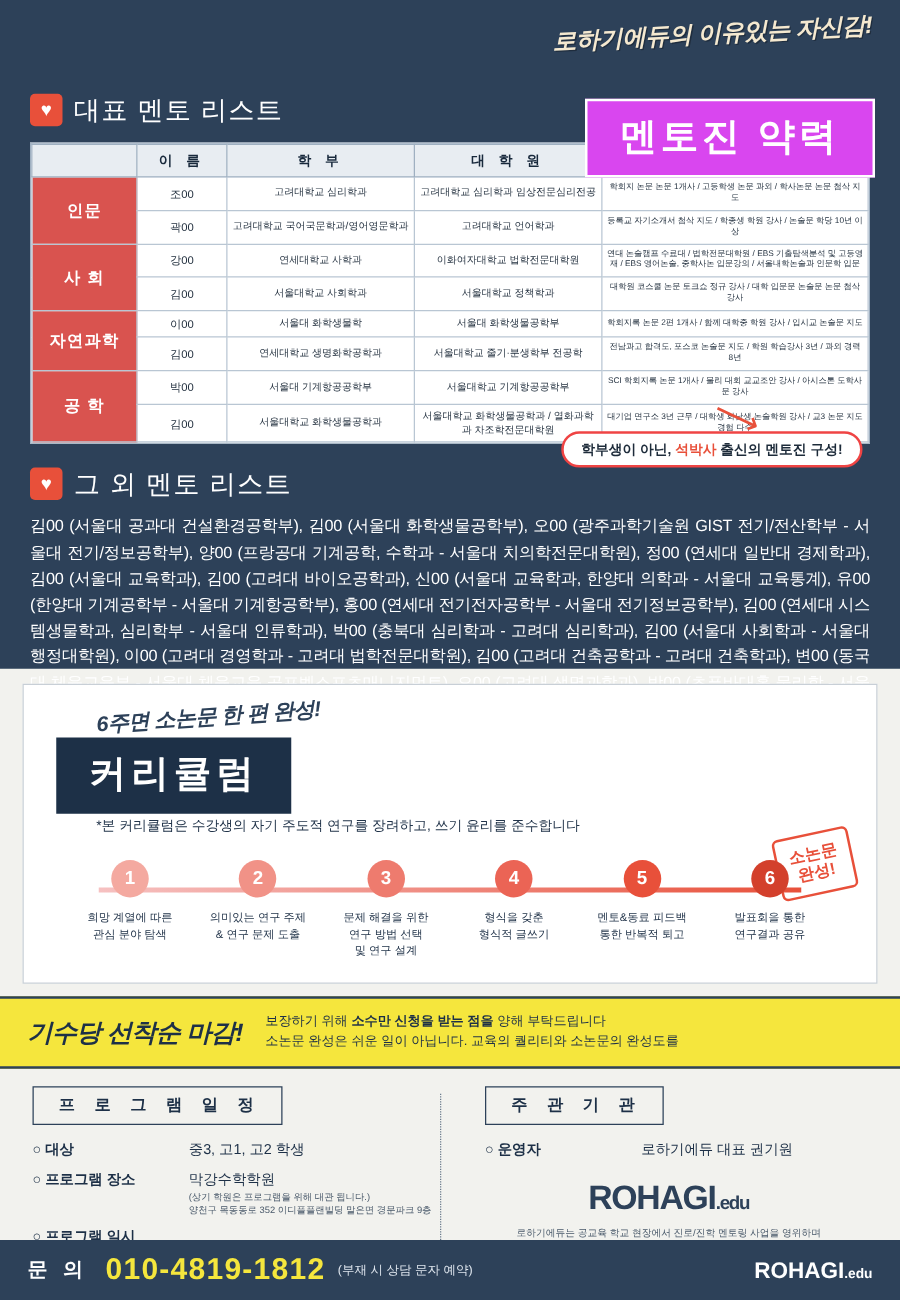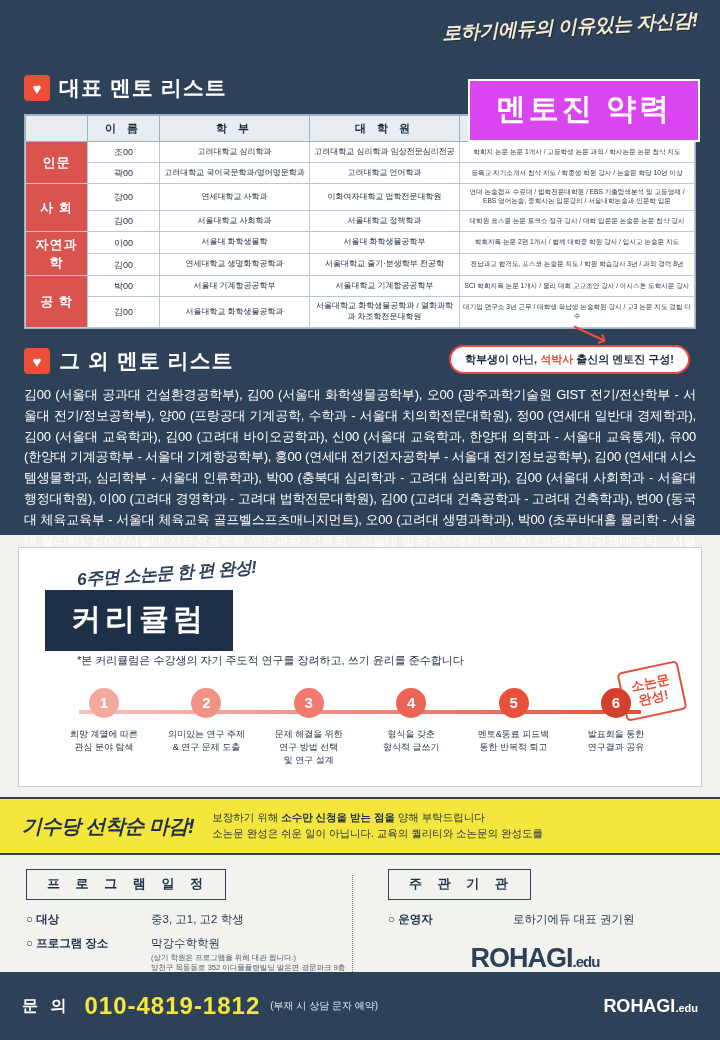--- a/index.html
+++ b/index.html
@@ -52,21 +52,21 @@
     width: 26px; height: 26px;
     background: #e8503a;
     border-radius: 4px;
     display: flex; align-items: center; justify-content: center;
     color: #fff; font-size: 15px;
     margin-right: 9px;
   }
   .sec-title {
     color: #ffffff;
     font-size: 21px;
-    font-weight: bold;
+    font-weight: normal;
     letter-spacing: 1px;
   }
 
   
   .tbl-wrap {
     margin: 12px 24px 0 24px;
     background: #ffffff;
     border: 1px solid #9fb0c1;
   }
   table.mentors {
@@ -91,21 +91,21 @@
     vertical-align: middle;
     line-height: 1.35;
     background: #ffffff;
   }
   td.cat {
     background: #d9534f !important;
     color: #ffffff;
     font-size: 13px;
     font-weight: bold;
     letter-spacing: 1px;
-    width: 62px;
+    width: 84px;
   }
   td.nm { width: 72px; font-size: 9px; }
   td.dept { width: 150px; font-size: 8px; }
   td.grad { width: 150px; font-size: 8px; }
   td.career { font-size: 6.6px; text-align: center; }
 
   
   .callout {
     position: absolute;
     right: 30px; top: 345px;
@@ -302,21 +302,21 @@
     font-size: 7.8px;
     color: #49596a;
     line-height: 1.6;
     margin-top: 7px;
   }
 
   
   .footer {
     position: absolute;
     left: 0; right: 0; bottom: 0;
-    height: 68px;
+    height: 48px;
     background: #2d4159;
     display: flex;
     align-items: center;
     padding: 0 22px;
   }
   .f-label { color: #ffffff; font-size: 16px; font-weight: bold; letter-spacing: 4px; margin-right: 14px; }
   .f-phone { color: #f5e63d; font-size: 24px; font-weight: bold; letter-spacing: 1px; }
   .f-note { color: #dfe6ee; font-size: 10px; margin-left: 10px; }
   .f-right { margin-left: auto; color: #ffffff; font-size: 18px; font-weight: bold; }
   .f-right .edu { font-size: 11px; }

